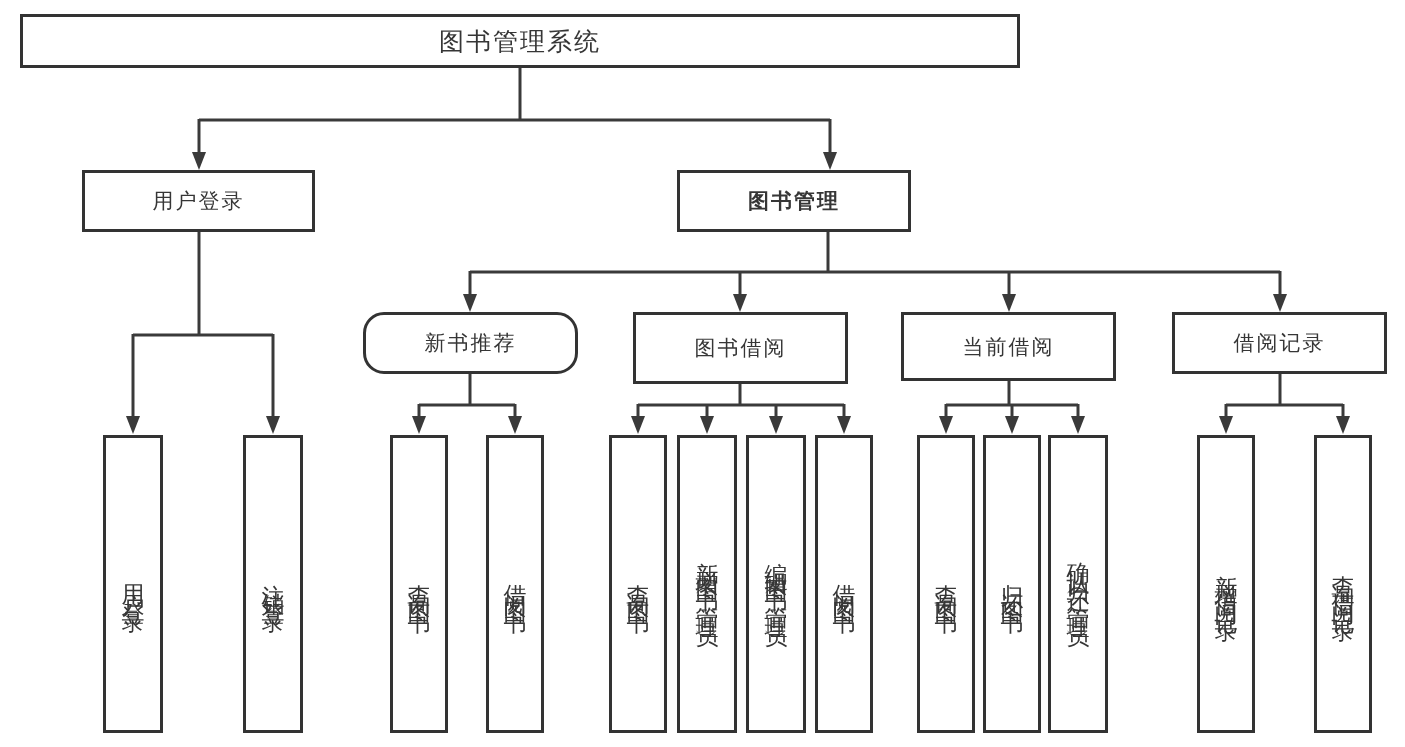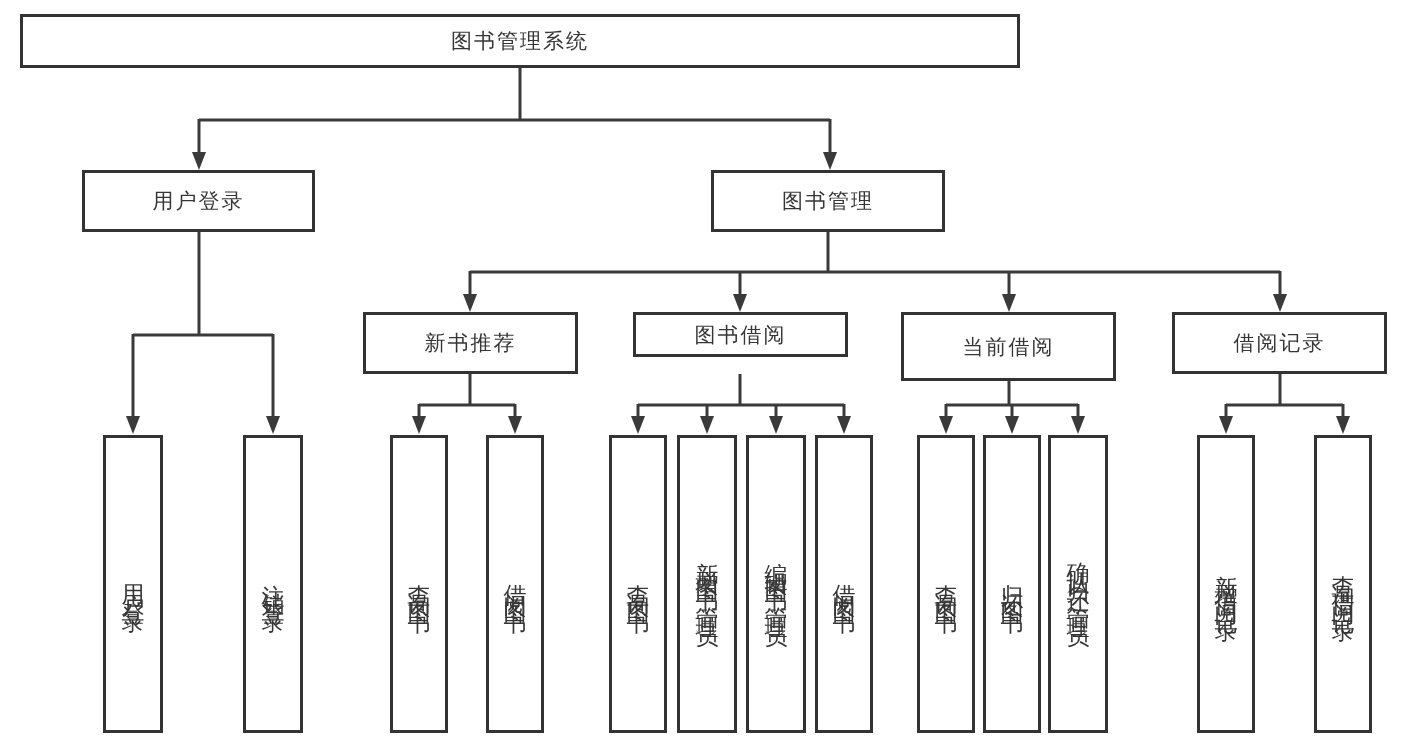--- a/index.html
+++ b/index.html
@@ -16,21 +16,21 @@
   .wires line{stroke:var(--line);stroke-width:3;}
   .wires polygon{fill:var(--line);stroke:none;}
   .node{
     position:absolute;
     border:3px solid var(--box_border);
     background:var(--background);
     display:flex;align-items:center;justify-content:center;
     color:var(--text);
   }
   .h-label{font-size:21px;letter-spacing:2px;white-space:nowrap;}
-  .root-box .h-label{font-size:21px;font-family:Liberation Mono, monospace;}
+  .root-box .h-label{font-size:25px;font-family:Liberation Mono, monospace;}
   .leaf{top:435px;height:298px;}
   .v-label{
     writing-mode:vertical-rl;
     text-orientation:mixed;
     font-size:23px;
     letter-spacing:9px;
     line-height:1;
     white-space:nowrap;
   }
   .watermark{
@@ -125,28 +125,28 @@
     </g>
   </svg>
 
   <div class="node root-box" style="left:20px;top:14px;width:1000px;height:54px;">
     <span class="h-label">图书管理系统</span>
   </div>
 
   <div class="node" style="left:82px;top:170px;width:233px;height:62px;">
     <span class="h-label">用户登录</span>
   </div>
-  <div class="node" style="left:711px;top:170px;width:234px;height:62px;">
+  <div class="node" style="left:677px;top:170px;width:234px;height:62px;font-weight:bold;">
     <span class="h-label">图书管理</span>
   </div>
 
-  <div class="node" style="left:363px;top:312px;width:215px;height:62px;">
+  <div class="node" style="left:363px;top:312px;width:215px;height:62px;border-radius:21px;">
     <span class="h-label">新书推荐</span>
   </div>
-  <div class="node" style="left:633px;top:312px;width:215px;height:45px;">
+  <div class="node" style="left:633px;top:312px;width:215px;height:72px;">
     <span class="h-label">图书借阅</span>
   </div>
   <div class="node" style="left:901px;top:312px;width:215px;height:69px;">
     <span class="h-label">当前借阅</span>
   </div>
   <div class="node" style="left:1172px;top:312px;width:215px;height:62px;">
     <span class="h-label">借阅记录</span>
   </div>
 
   <div class="node leaf" style="left:103px;width:60px;">

